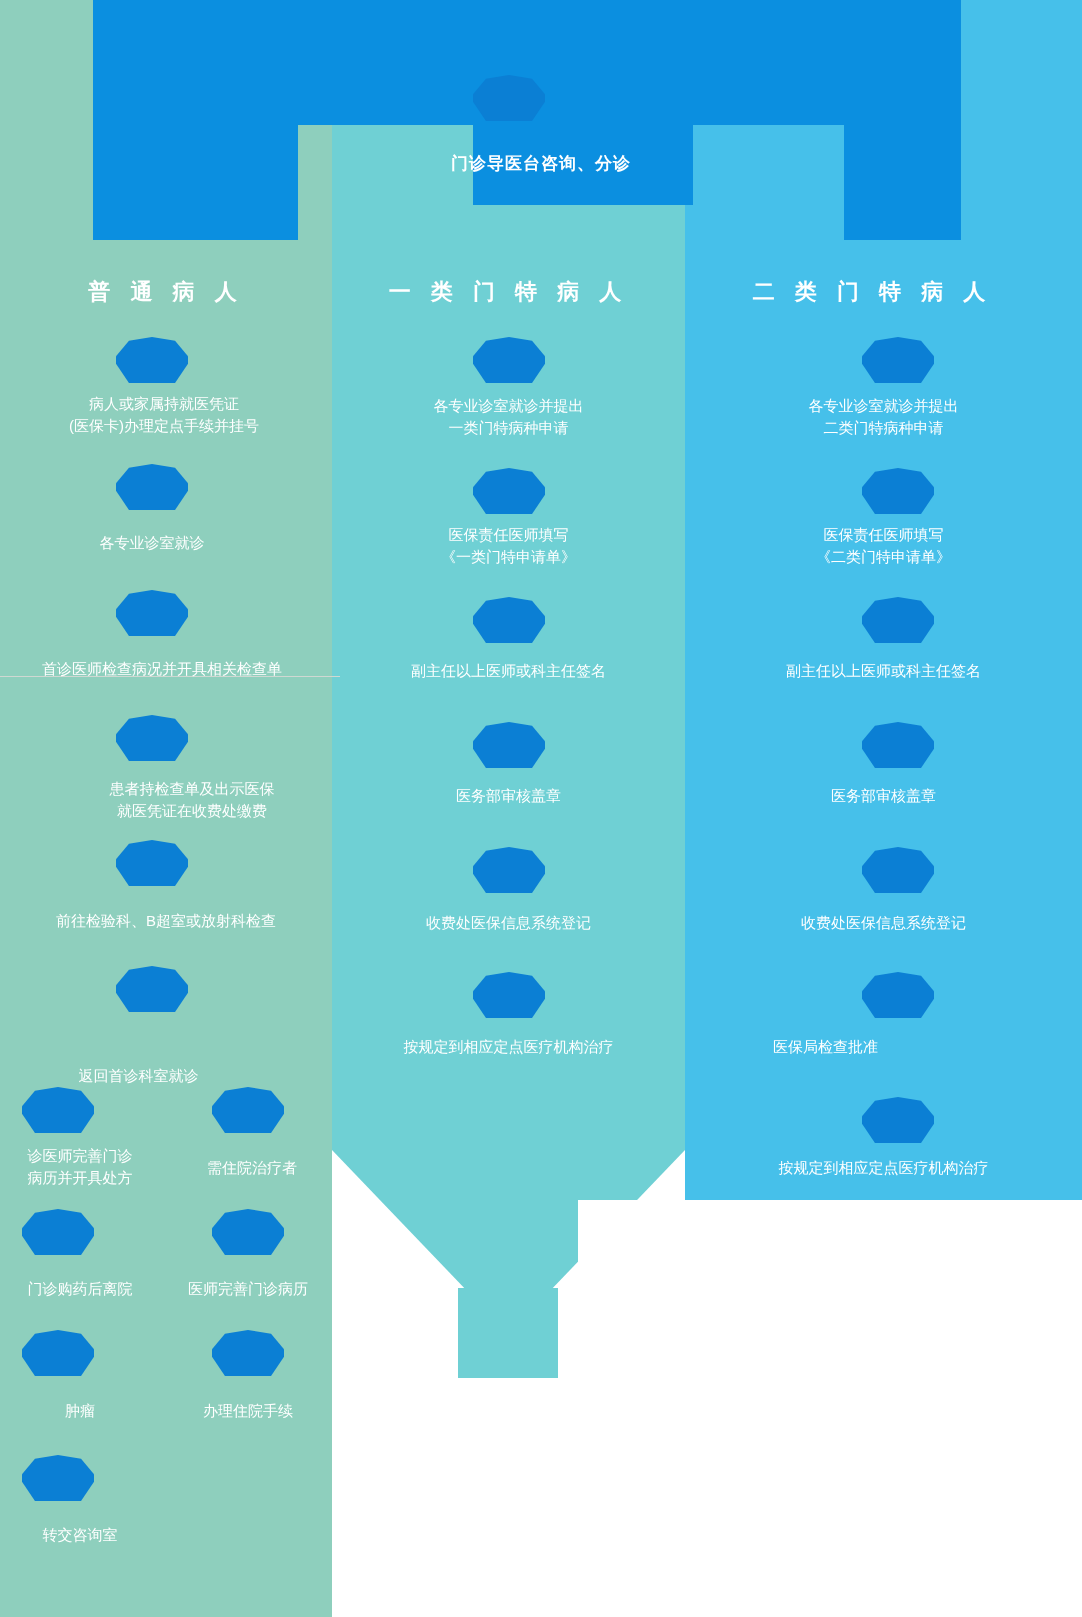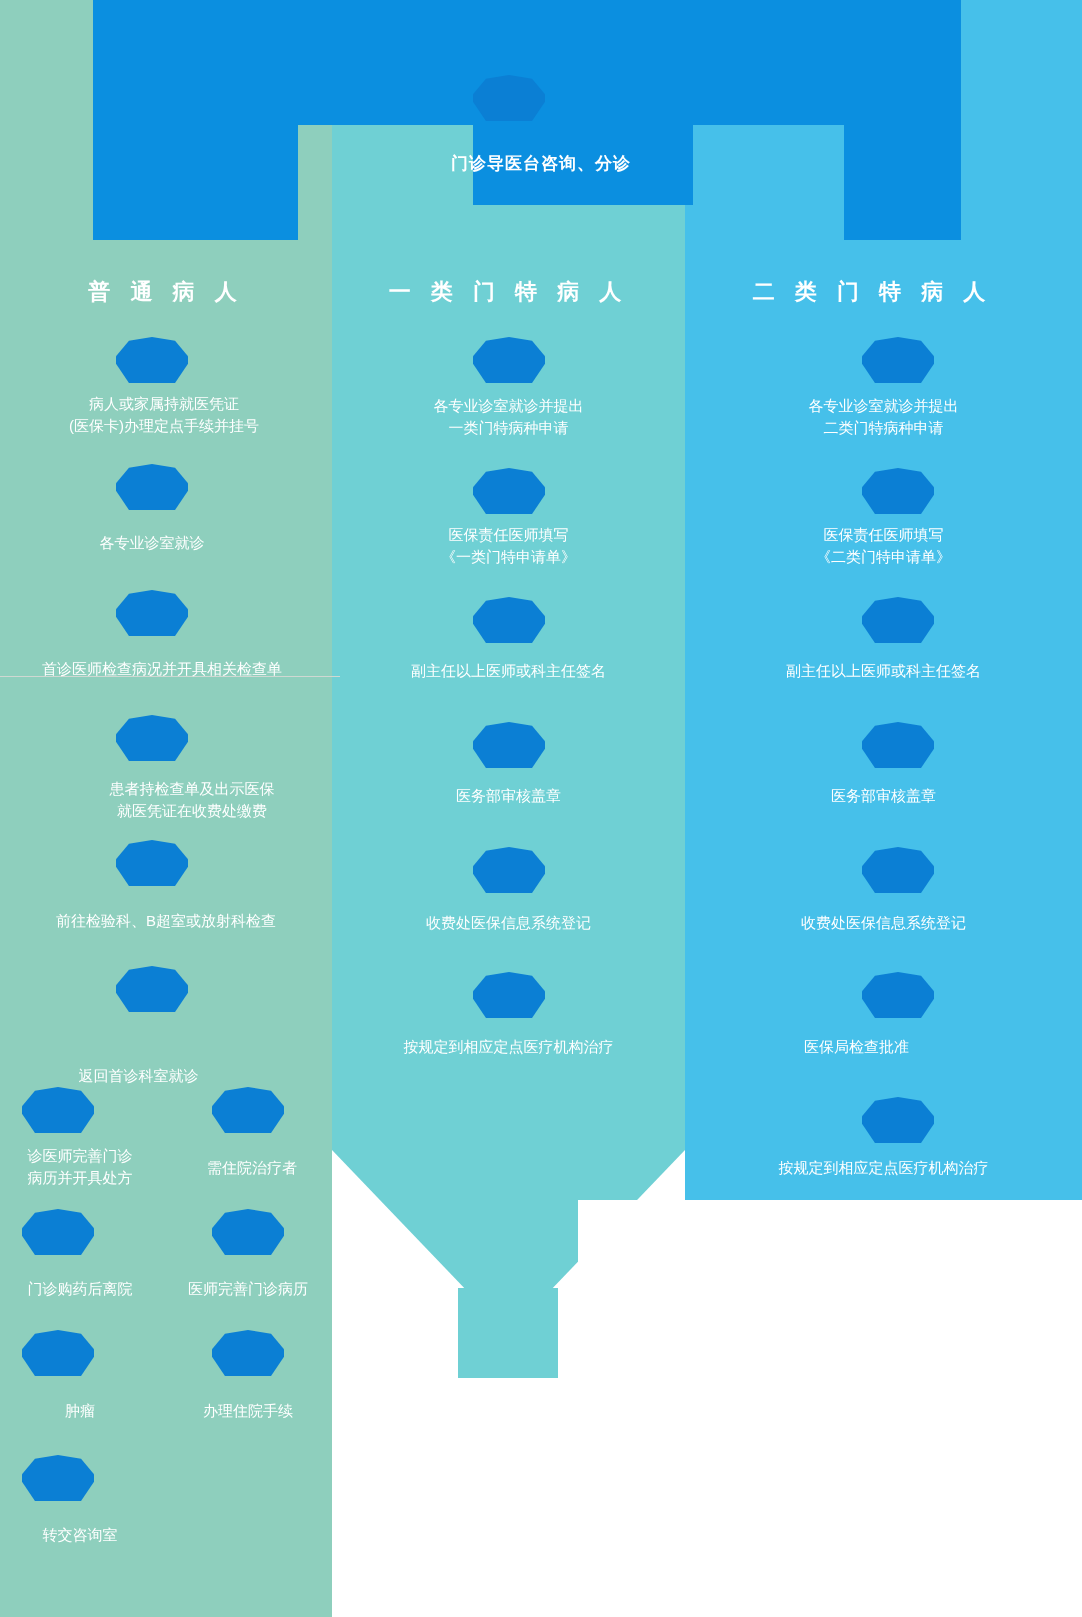--- a/index.html
+++ b/index.html
@@ -145,18 +145,18 @@
   <div class="arrow" style="left:862px;top:597px;"></div>
   <div class="step" style="left:685px;top:660px;width:397px;">副主任以上医师或科主任签名</div>
 
   <div class="arrow" style="left:862px;top:722px;"></div>
   <div class="step" style="left:685px;top:785px;width:397px;">医务部审核盖章</div>
 
   <div class="arrow" style="left:862px;top:847px;"></div>
   <div class="step" style="left:685px;top:912px;width:397px;">收费处医保信息系统登记</div>
 
   <div class="arrow" style="left:862px;top:972px;"></div>
-  <div class="step" style="left:685px;top:1036px;width:343px;">医保局检查批准</div>
+  <div class="step" style="left:654px;top:1036px;width:343px;">医保局检查批准</div>
 
   <div class="arrow" style="left:862px;top:1097px;"></div>
   <div class="step" style="left:685px;top:1157px;width:397px;">按规定到相应定点医疗机构治疗</div>
 
 </div>
 
 </body></html>

